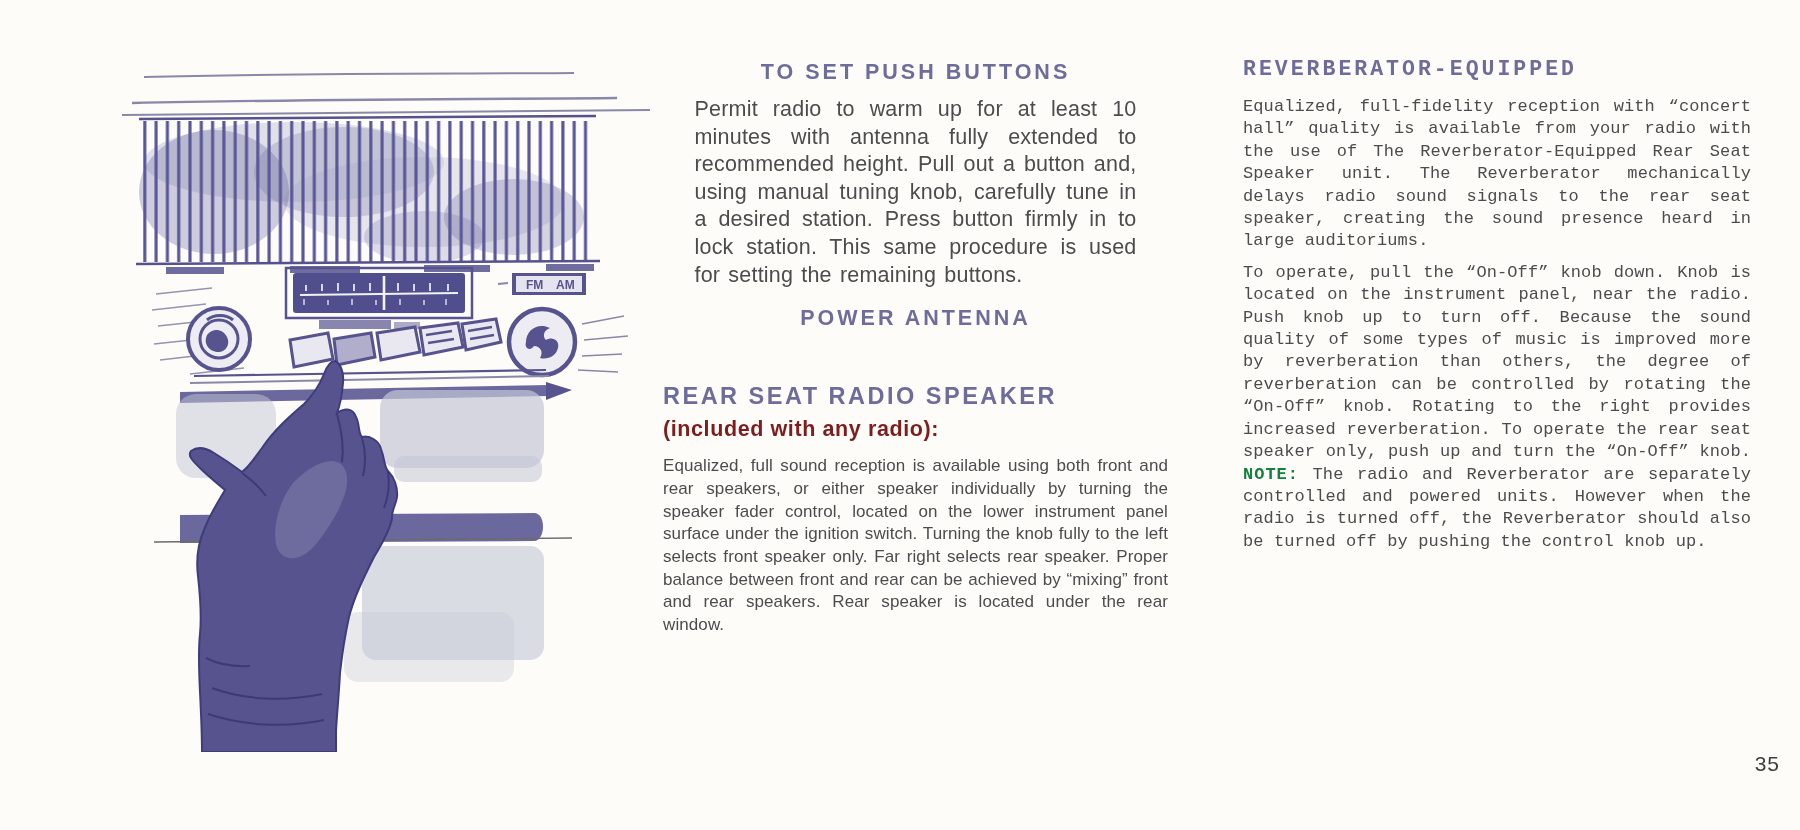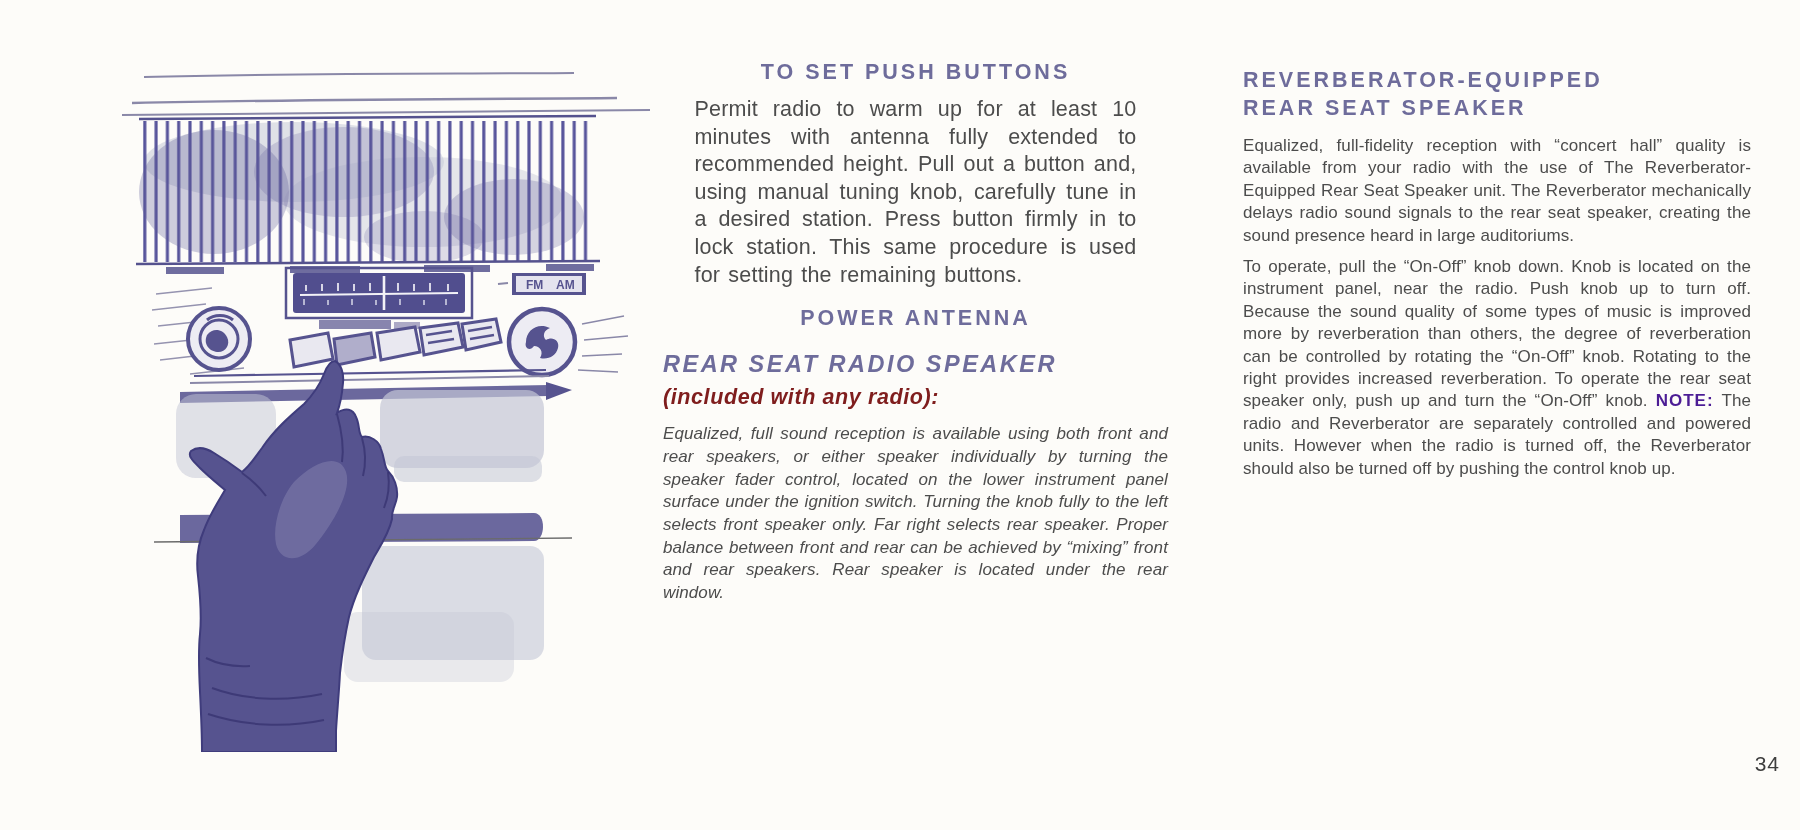--- a/index.html
+++ b/index.html
@@ -8,45 +8,45 @@
     width:1800px;height:830px;
     background:#fdfcf9;
     overflow:hidden;
     font-family:"Liberation Sans","DejaVu Sans",sans-serif;
     color:#4c4c4c;
   }
   
   .illustration{position:absolute;left:94px;top:52px;width:565px;height:700px;margin:0;}
   
   .col-mid{position:absolute;left:663px;top:60px;width:505px;}
-  .col-right{position:absolute;left:1243px;top:66px;width:508px;}
+  .col-right{position:absolute;left:1243px;top:55px;width:508px;font-family:Liberation Mono, monospace;}
   h2,h3,p{margin:0;padding:0;}
   .head{
     color:#6e6c9b;font-weight:bold;font-size:21.5px;letter-spacing:3px;
   }
   .head-center{text-align:center;}
   .narrow{width:442px;margin:0 auto;}
   .body-loose{
     font-size:21.5px;line-height:27.6px;text-align:justify;
     word-spacing:2px;letter-spacing:.2px;margin-top:11px;color:#4c4c4c;
   }
   .sec-antenna{margin-top:17px;}
-  .sec-rear{margin-top:20px;font-style:italic;}
+  .sec-rear{margin-top:52px;}
   .head-big{font-size:23.5px;letter-spacing:2.5px;}
   .subhead{
     color:#7f1d1d;font-weight:bold;font-size:21.5px;letter-spacing:.6px;margin-top:7px;
   }
   .body-tight{
     font-size:17px;line-height:22.7px;text-align:justify;
     letter-spacing:.1px;margin-top:13px;color:#4c4c4c;
   }
   .rhead{line-height:28px;}
   .col-right .body-tight{line-height:22.4px;margin-top:13px;}
   .para2{margin-top:9px !important;}
-  .note{color:#4c1d95;font-weight:bold;letter-spacing:1px;}
+  .note{color:#15803d;font-weight:bold;letter-spacing:1px;}
   .page-number{
     position:absolute;left:1718px;top:752px;width:62px;text-align:right;
     font-size:21px;color:#3e3e3e;letter-spacing:1px;
   }
 </style>
 </head>
 <body>
 
 <div class="page">
 
@@ -248,21 +248,20 @@
       <h2 class="head head-big">REAR SEAT RADIO SPEAKER</h2>
       <h3 class="subhead">(included with any radio):</h3>
       <p class="body-tight">Equalized, full sound reception is available using both front and rear speakers, or either speaker individually by turning the speaker fader control, located on the lower instrument panel surface under the ignition switch. Turning the knob fully to the left selects front speaker only. Far right selects rear speaker. Proper balance between front and rear can be achieved by “mixing” front and rear speakers. Rear speaker is located under the rear window.</p>
     </section>
 
   </main>
 
   <aside class="col-right">
     <h2 class="head rhead">
       <span style="display:block">REVERBERATOR-EQUIPPED</span>
-      <span style="display:block">REAR SEAT SPEAKER</span>
     </h2>
     <p class="body-tight">Equalized, full-fidelity reception with “concert hall” quality is available from your radio with the use of The Reverberator-Equipped Rear Seat Speaker unit. The Reverberator mechanically delays radio sound signals to the rear seat speaker, creating the sound presence heard in large auditoriums.</p>
     <p class="body-tight para2"><span>To operate, pull the “On-Off” knob down. Knob is located on the instrument panel, near the radio. Push knob up to turn off. Because the sound quality of some types of music is improved more by reverberation than others, the degree of reverberation can be controlled by rotating the “On-Off” knob. Rotating to the right provides increased reverberation. To operate the rear seat speaker only, push up and turn the “On-Off” knob. </span><span class="note">NOTE:</span><span> The radio and Reverberator are separately controlled and powered units. However when the radio is turned off, the Reverberator should also be turned off by pushing the control knob up.</span></p>
   </aside>
 
-  <div class="page-number">34</div>
+  <div class="page-number">35</div>
 
 </div>
 
 </body></html>

